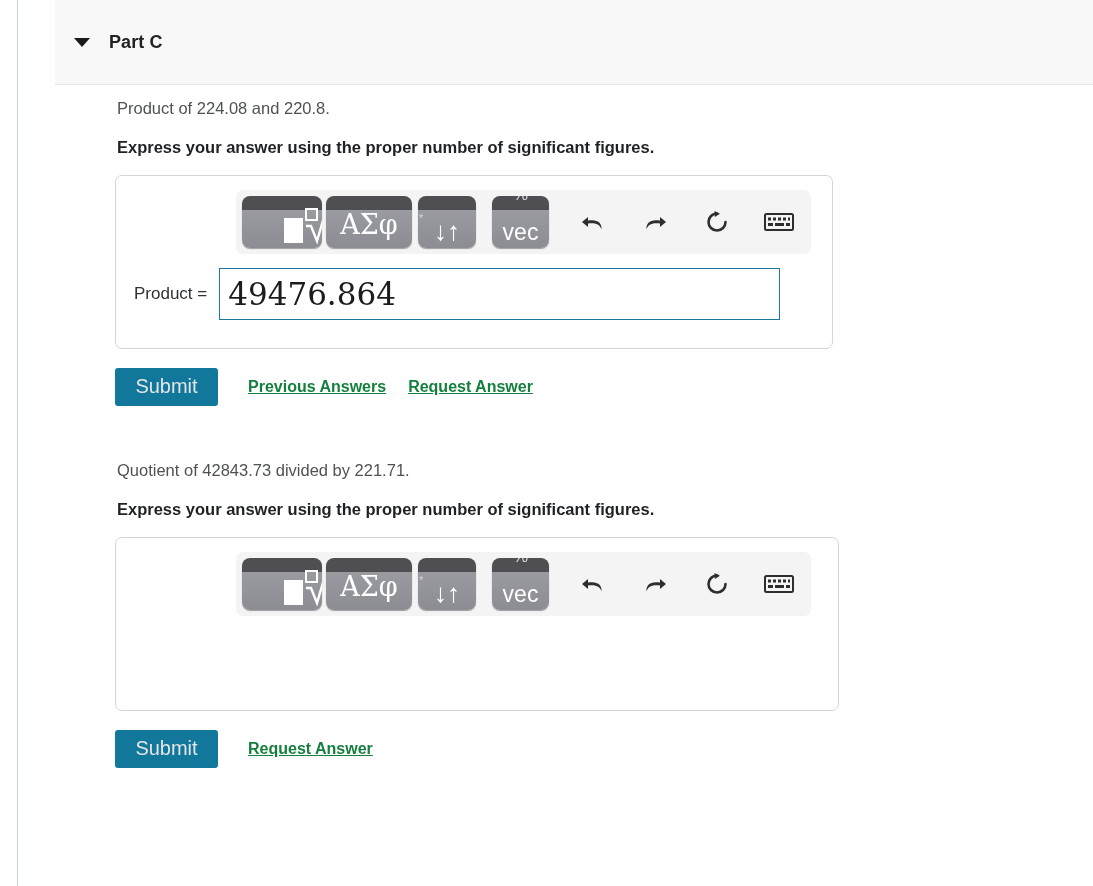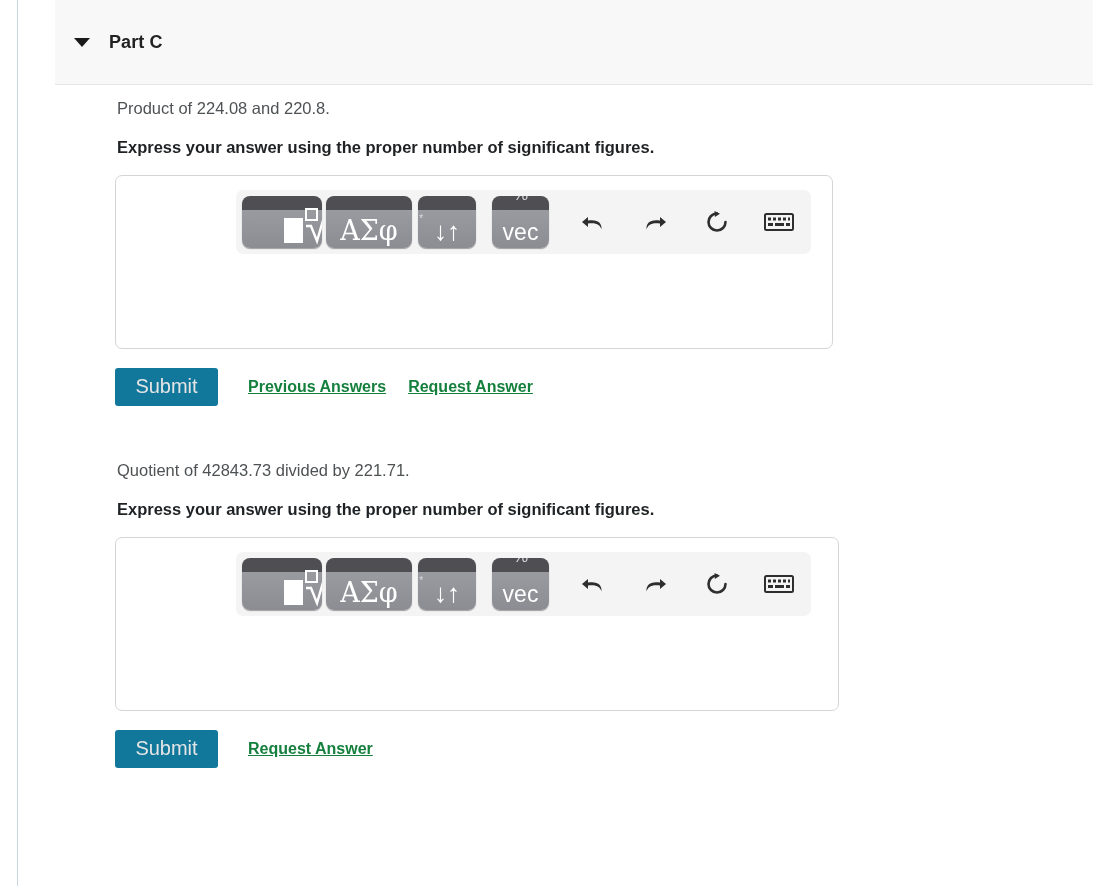--- a/index.html
+++ b/index.html
@@ -110,21 +110,21 @@
     padding-bottom: 3px;
     line-height: 1;
     font-size: 25px;
     color: #ffffff;
   }
   .mkey.k1 { width: 80px; margin-left: 3px; }
   .mkey.k2 { width: 86px; }
   .mkey.k3 { width: 58px; margin-left: 2px; }
   .mkey.k4 { width: 57px; margin-left: 12px; }
 
-  .k2 .glyph { font-family: "DejaVu Serif", serif; font-size: 27px; padding-bottom: 4px; }
+  .k2 .glyph { font-family: "DejaVu Serif", serif; font-size: 27px; padding-bottom: 10px; }
   .k3 .glyph { font-size: 26px; padding-bottom: 4px; }
   .k4 .glyph { font-size: 23px; padding-bottom: 4px; font-family: "Liberation Sans", sans-serif; }
 
   
   .rootglyph { position: relative; width: 62px; height: 38px; }
   .rootglyph .sq {
     position: absolute; left: 2px; bottom: 2px;
     width: 19px; height: 25px; background: #ffffff;
   }
   .rootglyph svg { position: absolute; left: 22px; bottom: 0; }
@@ -278,20 +278,24 @@
             <rect x="4" y="13" width="5" height="3" fill="#2e2e2e"></rect>
             <rect x="11" y="13" width="9" height="3" fill="#2e2e2e"></rect>
             <rect x="22" y="13" width="4" height="3" fill="#2e2e2e"></rect>
           </svg>
         </div>
         <div class="tb-icon gap">
           
         </div>
       </div>
 
+      <div class="answer-row">
+        <span class="answer-label">Product =</span>
+        <input class="answer-input c" type="text" value="49476.864" style="">
+      </div>
     </div>
 
     <div class="action-row">
       <button class="submit-btn">Submit</button>
       <a class="link first">Previous Answers</a>
       <a class="link second">Request Answer</a>
     </div>
   </div>
 
   <div class="part-block" style="top:447px;">

